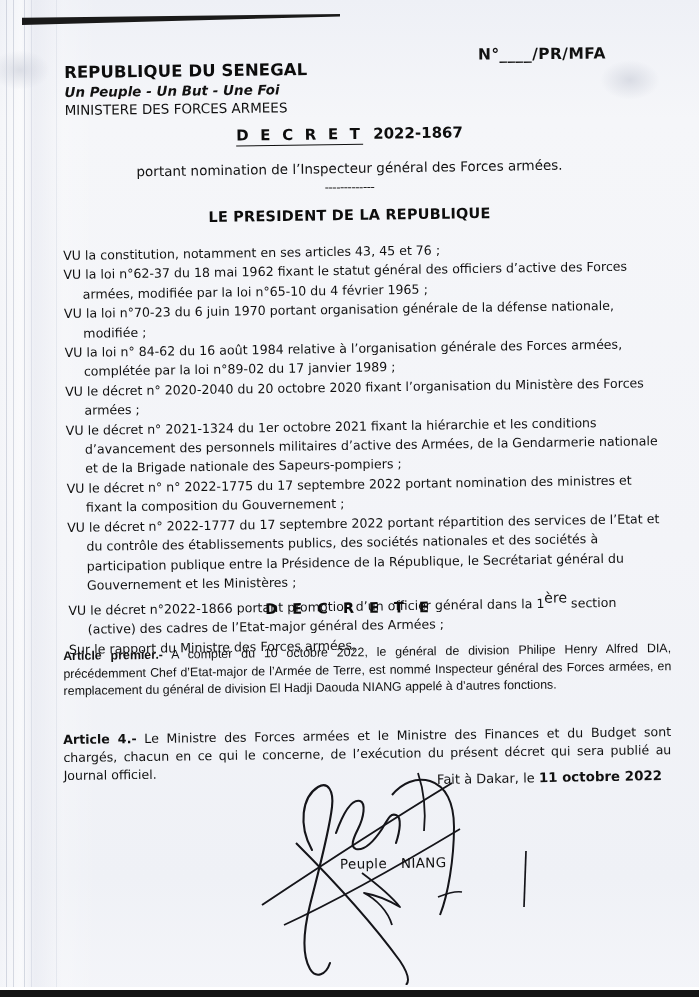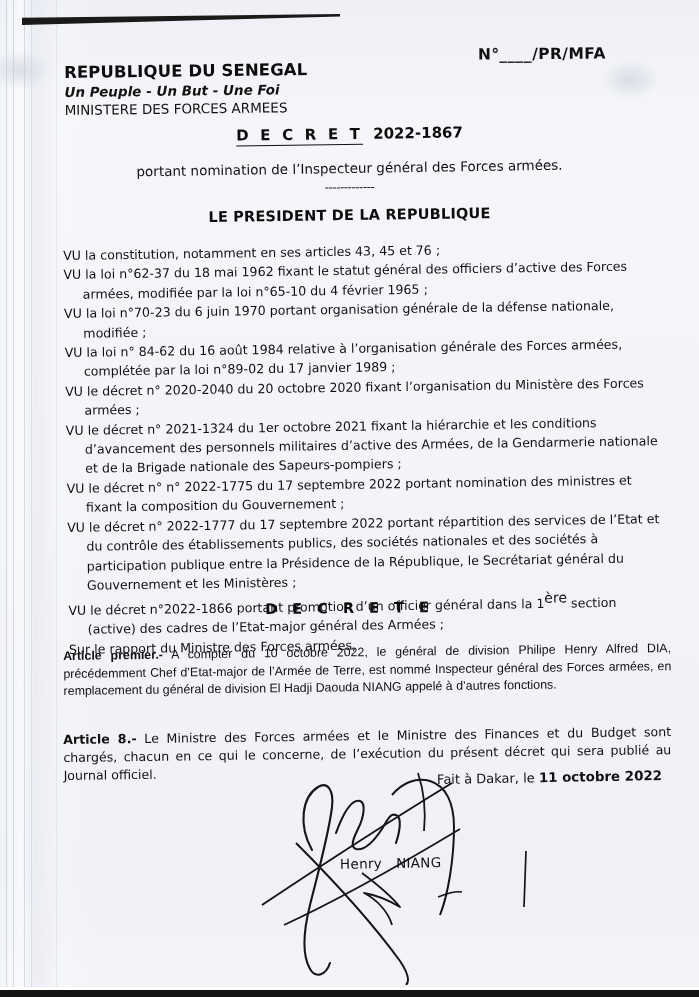--- a/index.html
+++ b/index.html
@@ -287,37 +287,37 @@
       <div class="vu-line"><span class="lead"><span>VU le décret  n°2022-1866 portant promotion d’un officier général dans la 1</span><sup class="ord">ère</sup><span> section (active) des cadres de l’Etat-major général des Armées ;</span></span></div>
       <div class="rapport">Sur le rapport du Ministre des Forces armées,</div>
     </div>
 
     <div class="decrete">D E C R E T E</div>
 
     <div class="article" id="article-1">
       <b>Article premier.-</b><span> A compter du 10 octobre  2022, le général de division Philipe Henry Alfred DIA, précédemment Chef d’Etat-major de l’Armée de Terre, est nommé Inspecteur général des Forces armées, en remplacement du général de division El Hadji Daouda NIANG appelé à d’autres fonctions.</span>
     </div>
     <div class="article" id="article-2">
-      <b>Article 8.-</b><span> Le Ministre des Forces armées et le Ministre des Finances et du Budget sont chargés, chacun en ce qui le concerne, de l’exécution du présent décret qui sera publié au Journal officiel.</span>
+      <b>Article 4.-</b><span> Le Ministre des Forces armées et le Ministre des Finances et du Budget sont chargés, chacun en ce qui le concerne, de l’exécution du présent décret qui sera publié au Journal officiel.</span>
     </div>
 
     <div class="place-date"><span>Fait à Dakar, le </span><b>11 octobre 2022</b></div>
 
     <svg class="signature-svg" viewBox="0 0 300 230">
       <path d="M72,95 C58,70 62,42 78,32 C88,26 94,36 92,52 C89,78 78,118 70,150 C63,178 62,200 70,214 C76,224 86,220 90,208" stroke-width="2.1" stroke-linecap="round"></path>
       <path d="M96,78 C104,56 112,44 120,46 C126,48 124,62 118,74 C113,84 110,92 116,94 C124,96 134,86 142,74 C148,64 150,58 156,60 C162,62 160,76 156,88" stroke-width="2.1" stroke-linecap="round"></path>
       <path d="M152,40 C162,28 176,22 190,26 C206,31 214,48 214,72 C214,104 208,140 200,160" stroke-width="2"></path>
       <path d="M22,150 C70,118 140,72 212,28" stroke-width="2"></path>
       <path d="M44,170 C96,146 160,110 220,74" stroke-width="1.7"></path>
       <path d="M56,88 C88,120 128,162 160,206 C168,218 170,226 166,230" stroke-width="2"></path>
       <path d="M178,18 C184,36 186,56 184,76" stroke-width="1.8"></path>
       <path d="M122,118 C138,130 152,142 160,152 C150,146 136,140 124,138 C136,144 148,156 152,170" stroke-width="1.8" stroke-linejoin="round"></path>
       <line x1="286" y1="96" x2="284" y2="152" stroke-width="1.7"></line>
       <path d="M198,142 C208,138 216,136 222,137" stroke-width="1.6"></path>
     </svg>
 
-    <div class="signer"><span>Henry</span><span class="gap"></span><span>NIANG</span></div>
+    <div class="signer"><span>Peuple</span><span class="gap"></span><span>NIANG</span></div>
 
   </div>
 
   <div class="edge-bottom-2"></div>
   <div class="edge-bottom"></div>
 </div>
 
 </body></html>

